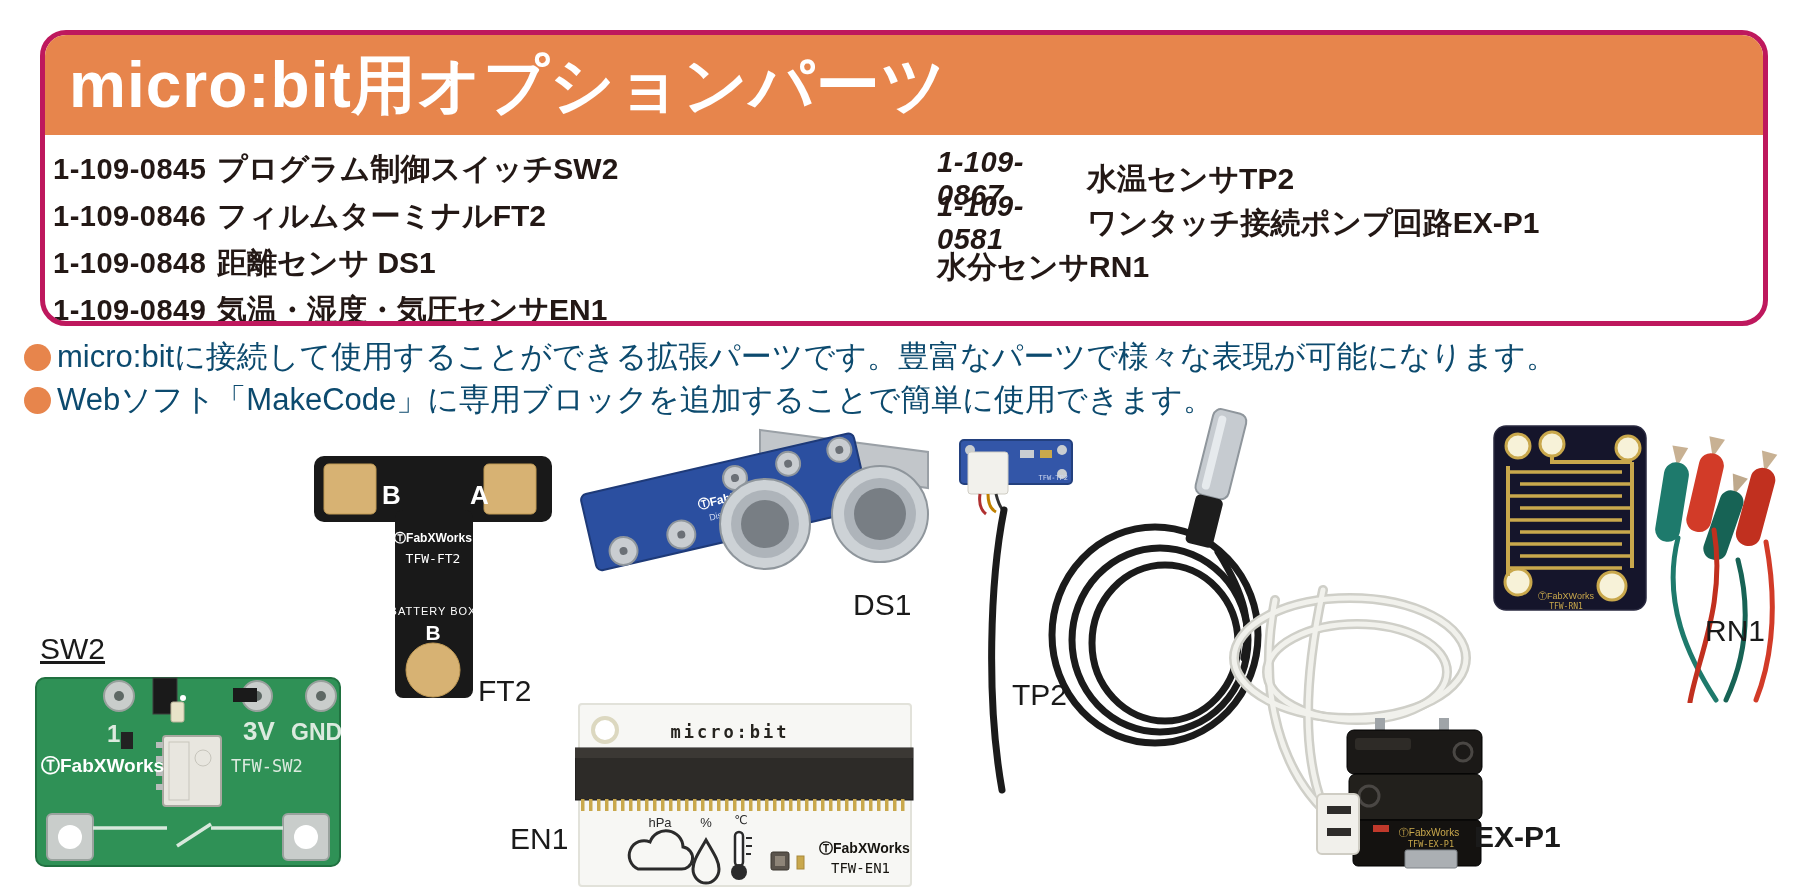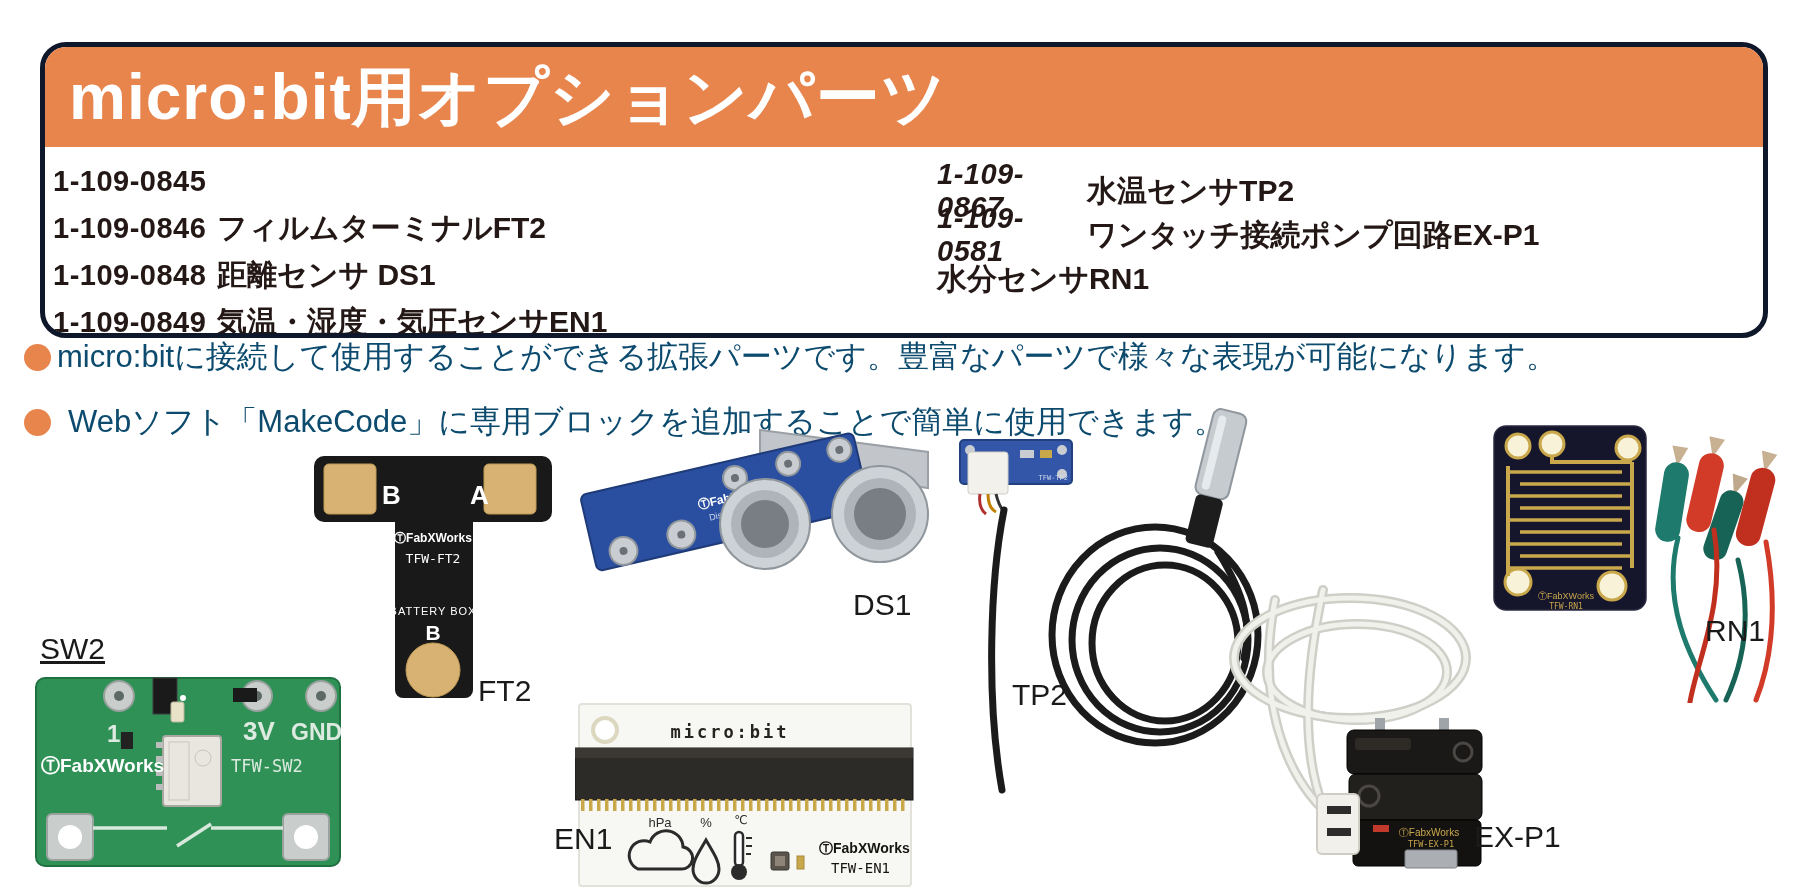--- a/index.html
+++ b/index.html
@@ -1,60 +1,61 @@
 <!DOCTYPE html>
 <html><head>
 <meta charset="utf-8">
 <style>
   html,body{margin:0;padding:0;width:1800px;height:894px;background:#ffffff;overflow:hidden;}
   body{font-family:"Liberation Sans","DejaVu Sans",sans-serif;color:#231815;position:relative;}
   .page{position:absolute;inset:0;}
 
   
-  .header-box{position:absolute;left:40px;top:42px;width:1728px;height:296px;
-    border:5px solid #0f172a;border-radius:26px;background:#fff;box-sizing:border-box;overflow:hidden;}
+  .header-box{position:absolute;left:40px;top:30px;width:1728px;height:296px;
+    border:5px solid #be185d;border-radius:26px;background:#fff;box-sizing:border-box;overflow:hidden;}
   .banner{background:#E7854C;height:100px;display:flex;align-items:center;padding-left:24px;}
   .banner h1{margin:0;color:#ffffff;font-size:64px;font-weight:bold;letter-spacing:1px;line-height:1;}
 
   .col{position:absolute;}
   .col-left{left:8px;top:111px;}
   .col-right{left:892px;top:122px;}
   .row{display:flex;align-items:center;height:47px;}
   .col-right .row{height:44px;}
   .code{font-size:29px;font-weight:bold;letter-spacing:0.5px;}
   .col-left .code{width:164px;}
   .col-right .code{width:150px;font-style:italic;}
   .pname{font-size:30px;font-weight:bold;}
 
   
   .note{position:absolute;left:24px;display:flex;align-items:center;}
   .note .bullet{width:27px;height:27px;border-radius:50%;background:#E7854C;flex:0 0 27px;margin-right:6px;}
   .note .ntext{font-size:31px;color:#0c4a6e;}
   .note1{top:336px;}
-  .note2{top:401px;gap:11px;}
+  .note2{top:379px;}
 
   
   .products{position:absolute;inset:0;}
   .pphoto{position:absolute;}
   .plabel{position:absolute;font-size:30px;color:#1A1A1A;line-height:1;}
   svg text{font-family:"Liberation Sans","DejaVu Sans",sans-serif;}
   svg text.mono{font-family:"DejaVu Sans Mono","Liberation Mono",monospace;}
 </style>
 </head>
 <body>
 
 <div class="page">
 
   <div class="header-box">
     <div class="banner">
       <h1>micro:bit用オプションパーツ</h1>
     </div>
     <div class="col col-left">
       <div class="row">
         <span class="code">1-109-0845</span>
+        <span class="pname">プログラム制御スイッチSW2</span>
       </div>
       <div class="row">
         <span class="code">1-109-0846</span>
         <span class="pname">フィルムターミナルFT2</span>
       </div>
       <div class="row">
         <span class="code">1-109-0848</span>
         <span class="pname">距離センサ DS1</span>
       </div>
       <div class="row">
@@ -250,21 +251,21 @@
         <rect x="160" y="132" width="8" height="34" rx="4" fill="#ffffff" stroke="#2B2B2B" stroke-width="2.5"></rect>
         <circle cx="164" cy="172" r="8" fill="#2B2B2B"></circle>
         <path d="M171,138 h6 M171,146 h6 M171,154 h5" stroke="#2B2B2B" stroke-width="2"></path>
       </g>
       <rect x="196" y="152" width="18" height="18" rx="2" fill="#5A544C" stroke="#3A362F"></rect>
       <rect x="200" y="156" width="10" height="10" fill="#8E8578"></rect>
       <rect x="222" y="156" width="7" height="13" fill="#C9A84C" stroke="#A8883A"></rect>
       <text x="244" y="153" font-size="14" font-weight="bold" fill="#16140F">ⓉFabXWorks</text>
       <text x="256" y="173" class="mono" font-size="14" fill="#16140F">TFW-EN1</text>
     </svg>
-    <div class="plabel" style="left:510px;top:824px;margin-left:44px;">EN1</div>
+    <div class="plabel" style="left:510px;top:824px;">EN1</div>
 
     <svg class="pphoto" style="left:1095px;top:582px;" width="430" height="312" viewBox="0 0 430 312">
       <g>
         <g fill="none" stroke="#CFCFC8" stroke-width="10" stroke-linecap="round">
           <ellipse cx="255" cy="76" rx="116" ry="60"></ellipse>
           <ellipse cx="262" cy="90" rx="90" ry="48"></ellipse>
           <path d="M180,18 C162,110 185,195 242,240"></path>
           <path d="M228,8 C204,120 208,205 246,258"></path>
         </g>
         <g fill="none" stroke="#F1F1EC" stroke-width="5" stroke-linecap="round">
@@ -285,16 +286,16 @@
         <rect x="6" y="90" width="128" height="46" rx="5" fill="#141210" stroke="#000000"></rect>
         <rect x="26" y="95" width="16" height="7" fill="#C0392B"></rect>
         <text x="82" y="106" text-anchor="middle" font-size="10" fill="#C9A84C">ⓉFabxWorks</text>
         <text x="84" y="117" text-anchor="middle" font-size="8.5" class="mono" fill="#C9A84C">TFW-EX-P1</text>
         <rect x="58" y="120" width="52" height="18" rx="2" fill="#ABAFB3" stroke="#7E8388"></rect>
         <rect x="-30" y="64" width="42" height="60" rx="5" fill="#F1F0EB" stroke="#CFCDC4" stroke-width="2"></rect>
         <rect x="-20" y="76" width="24" height="8" fill="#2E2C2A"></rect>
         <rect x="-20" y="98" width="24" height="8" fill="#2E2C2A"></rect>
       </g>
     </svg>
-    <div class="plabel" style="left:1474px;top:822px;">EX-P1</div>
+    <div class="plabel" style="left:1474px;top:822px;font-weight:bold;">EX-P1</div>
 
   </div>
 </div>
 
 </body></html>

